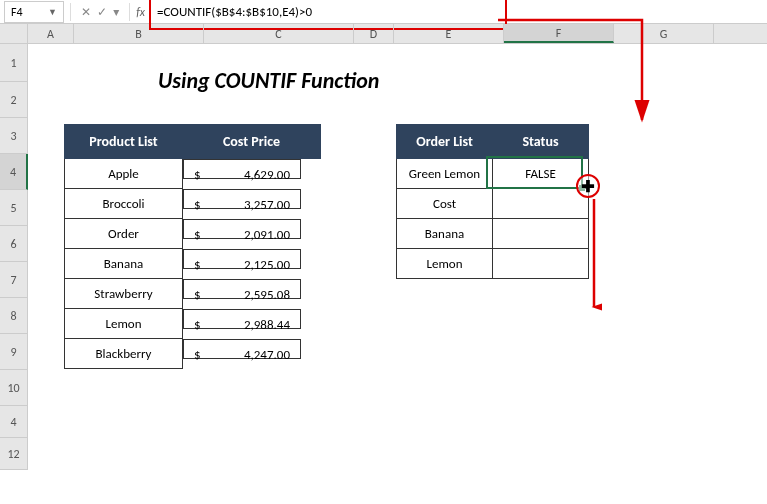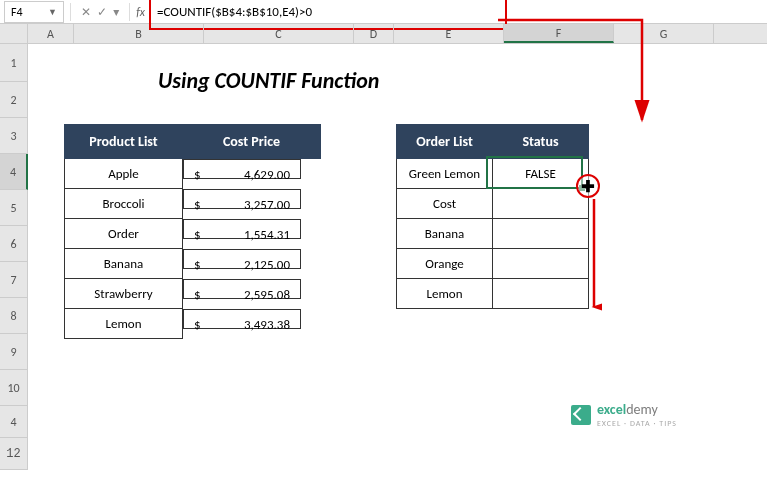--- a/index.html
+++ b/index.html
@@ -101,21 +101,21 @@
         <div class="row-h" style="height: 36px;">2</div>
         <div class="row-h" style="height: 36px;">3</div>
         <div class="row-h selected" style="height: 36px;">4</div>
         <div class="row-h" style="height: 36px;">5</div>
         <div class="row-h" style="height: 36px;">6</div>
         <div class="row-h" style="height: 36px;">7</div>
         <div class="row-h" style="height: 36px;">8</div>
         <div class="row-h" style="height: 36px;">9</div>
         <div class="row-h" style="height: 36px;">10</div>
         <div class="row-h" style="height: 32px;">4</div>
-        <div class="row-h" style="height: 32px; font-family: Liberation Mono, monospace;">12</div>
+        <div class="row-h" style="height: 32px;">12</div>
       </div>
     <div class="sheet">
 
       <div class="title">Using COUNTIF Function</div>
 
       <table class="tbl tbl1">
         <thead>
             <tr>
           <th>Product List</th>
           <th>Cost Price</th>
@@ -133,42 +133,49 @@
               <td>Broccoli</td>
               <td class="price">
                 <span>$</span>
                 <span>3,257.00</span>
               </td>
             </tr>
             <tr>
               <td>Order</td>
               <td class="price">
                 <span>$</span>
-                <span>1,554.31</span>
+                <span>2,091.00</span>
               </td>
             </tr>
             <tr>
               <td>Banana</td>
               <td class="price">
                 <span>$</span>
                 <span>2,125.00</span>
               </td>
             </tr>
             <tr>
               <td>Strawberry</td>
               <td class="price">
                 <span>$</span>
                 <span>2,595.08</span>
               </td>
             </tr>
             <tr>
               <td>Lemon</td>
               <td class="price">
                 <span>$</span>
-                <span>3,493.38</span>
+                <span>2,988.44</span>
+              </td>
+            </tr>
+            <tr>
+              <td>Blackberry</td>
+              <td class="price">
+                <span>$</span>
+                <span>4,247.00</span>
               </td>
             </tr>
           </tbody>
       </table>
 
       <table class="tbl tbl2">
         <thead>
             <tr>
           <th>Order List</th>
           <th>Status</th>
@@ -178,24 +185,20 @@
             <tr>
               <td>Green Lemon</td>
               <td>FALSE</td>
             </tr>
             <tr>
               <td>Cost</td>
               <td></td>
             </tr>
             <tr>
               <td>Banana</td>
-              <td></td>
-            </tr>
-            <tr>
-              <td>Orange</td>
               <td></td>
             </tr>
             <tr>
               <td>Lemon</td>
               <td></td>
             </tr>
           </tbody>
       </table>
 
       <div class="selected-cell" style="left:458px; top:112px; width:97px; height:33px;">
@@ -217,23 +220,16 @@
 
       <svg class="down-arrow" style="left:558px; top:155px; width:16px; height:120px;">
         <defs>
             <marker id="ah2" markerWidth="10" markerHeight="10" refX="3" refY="8" orient="auto">
               <path d="M0,0 L6,0 L3,9 z" fill="#d00"></path>
             </marker>
           </defs>
         <line x1="8" y1="0" x2="8" y2="108" stroke="#d00" stroke-width="2.5" marker-end="url(#ah2)"></line>
       </svg>
 
-      <div class="logo">
-        <div class="logo-icon"></div>
-        <div>
-          <div class="logo-text"><b>excel</b><span>demy</span></div>
-          <div class="logo-sub">EXCEL · DATA · TIPS</div>
-        </div>
-      </div>
 
     </div>
   </div>
 </div>
 
 </body></html>

